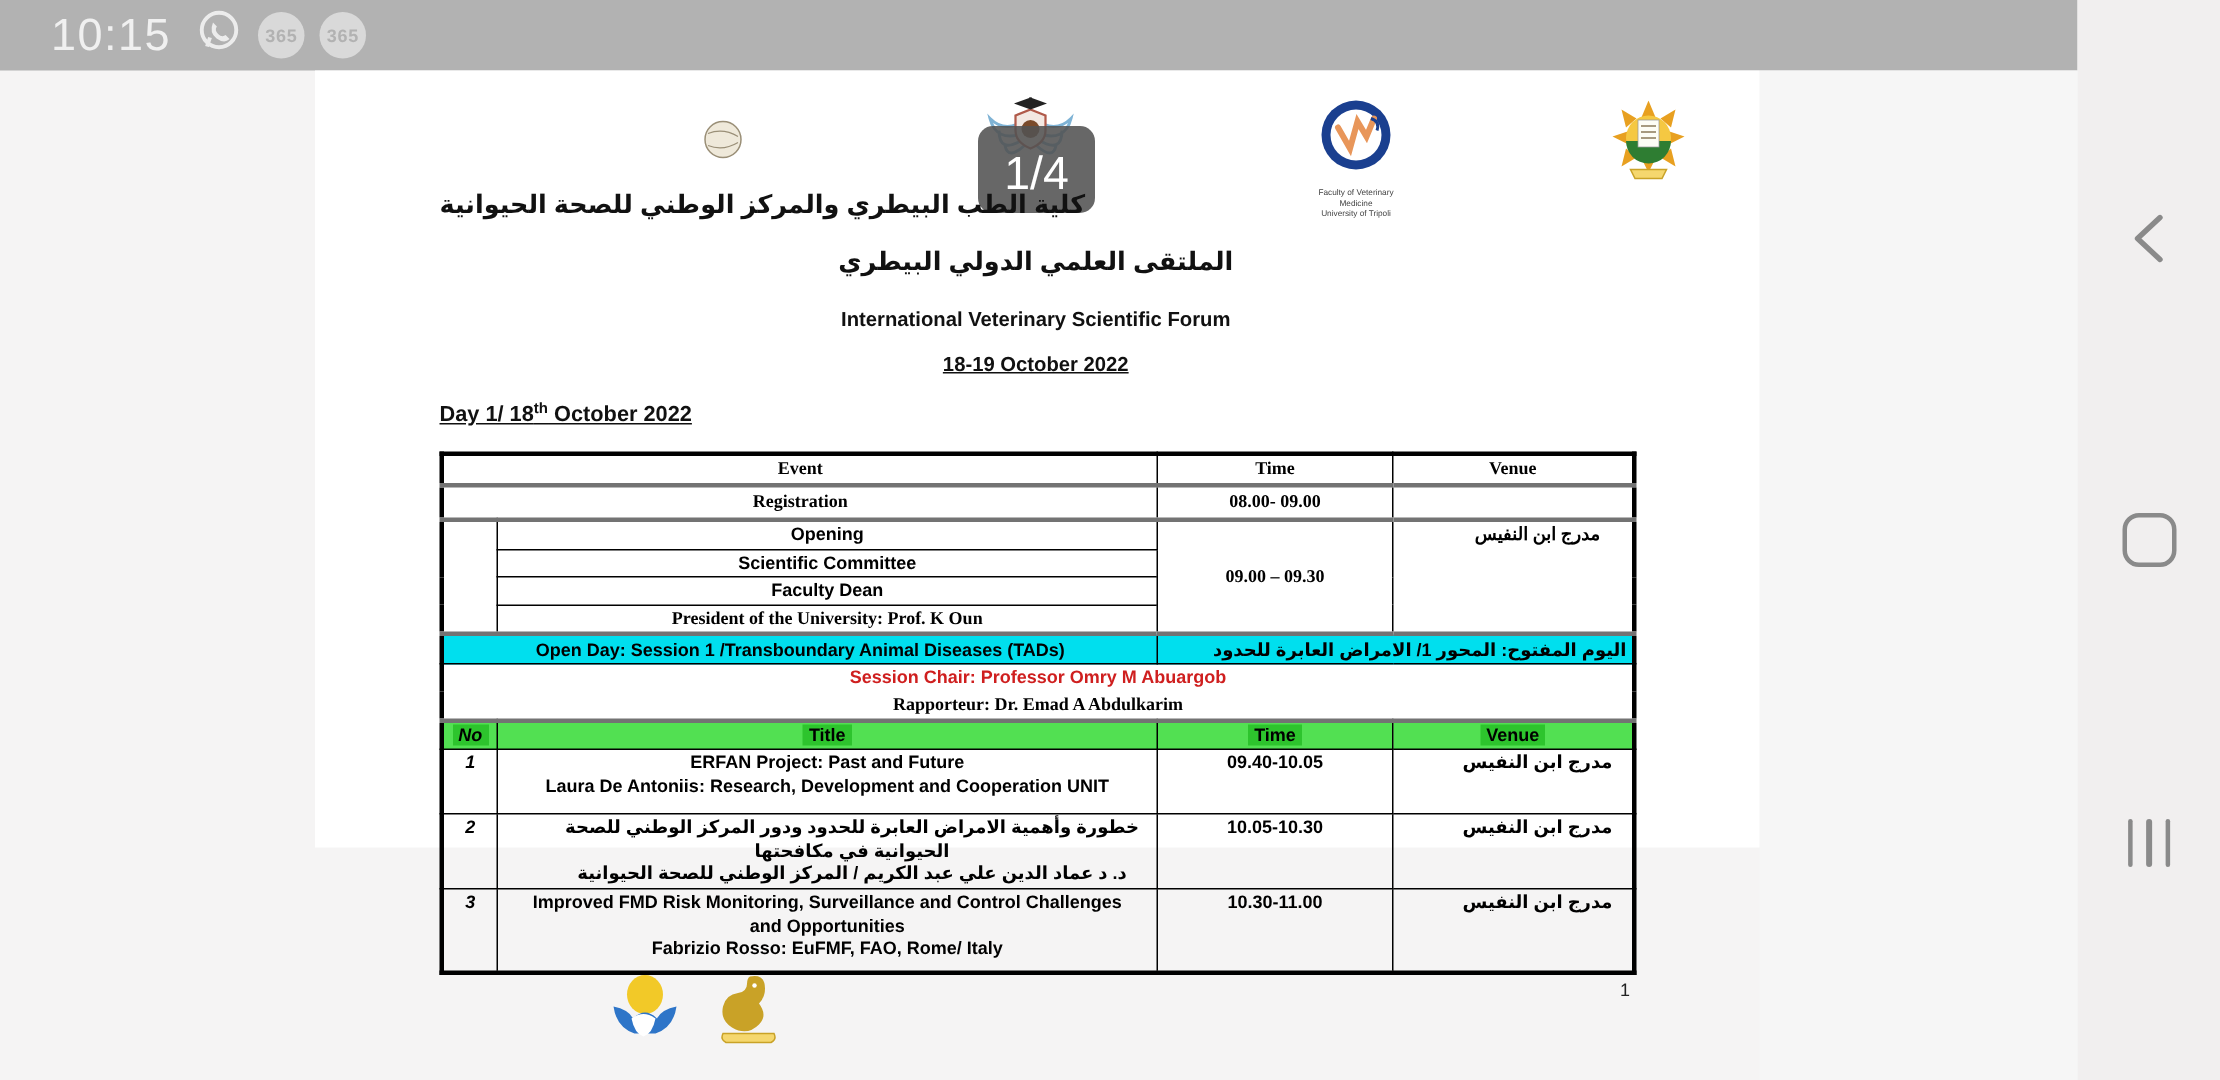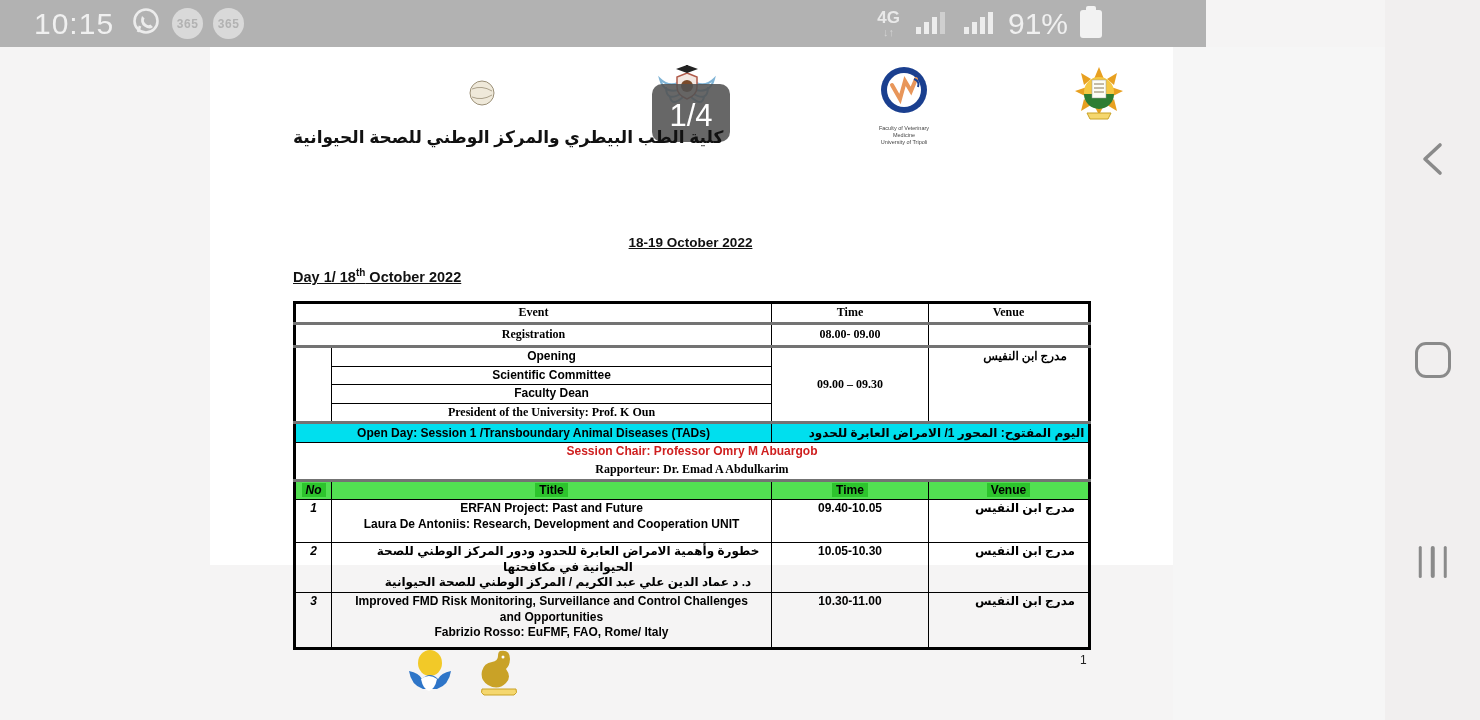--- a/index.html
+++ b/index.html
@@ -4,21 +4,21 @@
 <style>
   :root{
     --status-gray:#b2b2b2; --cyan:#00dfee; --green:#52e052; --green-dark:#2dc42d;
     --red:#cf1f1f; --nav-gray:#8a8a8a;
   }
   *{box-sizing:border-box; margin:0; padding:0;}
   html,body{width:1480px;height:720px;overflow:hidden;}
   body{font-family:"Liberation Sans","DejaVu Sans",sans-serif; background:#f5f4f4; position:relative;}
 
   
-  .status-bar{position:absolute;left:0;top:0;width:1206px;height:47px;background:var(--status-gray);
+  .status-bar{position:absolute;left:0;top:0;width:1385px;height:47px;background:var(--status-gray);
     display:flex;align-items:center;color:#f0f0f0;}
   .sb-time{font-size:30px;margin-left:34px;letter-spacing:1px;}
   .sb-icons-left{display:flex;align-items:center;gap:10px;margin-left:16px;}
   .badge365{width:31px;height:31px;border-radius:50%;background:#d9d9d9;color:var(--status-gray);
     font-size:12px;font-weight:bold;display:flex;align-items:center;justify-content:center;letter-spacing:.5px;}
   .sb-right{margin-left:auto;display:flex;align-items:center;gap:12px;margin-right:104px;}
   .sb-4g{display:flex;flex-direction:column;align-items:center;line-height:1;}
   .sb-4g .g{font-size:17px;font-weight:bold;color:#e9e9e9;}
   .sb-4g .arr{font-size:11px;color:#d4d4d4;margin-top:1px;}
   .sb-pct{font-size:30px;color:#f0f0f0;}
@@ -79,44 +79,20 @@
   <span class="sb-icons-left">
     <span>
       <svg width="32" height="32" viewBox="0 0 32 32">
         <circle cx="16" cy="15" r="11.5" fill="none" stroke="#ececec" stroke-width="2.6"></circle>
         <path d="M8 26 L10 20" stroke="#ececec" stroke-width="2.6" fill="none"></path>
         <path d="M12 10 l2.6 2.6 q-1.8 2.4 .8 5 q2.6 2.6 5 .8 L23 21 q-3.4 3.4 -8.6 -.4 q-5.2 -3.8 -2.4 -10.6z" fill="#ececec"></path>
       </svg>
     </span>
     <span class="badge365">365</span>
     <span class="badge365">365</span>
-  </span>
-  <span class="sb-right">
-    <span class="sb-4g">
-      <span class="g">4G</span>
-      <span class="arr">↓↑</span>
-    </span>
-    <span>
-      <svg width="36" height="30" viewBox="0 0 36 30">
-        <rect x="4" y="20" width="5" height="7" fill="#ededed"></rect>
-        <rect x="12" y="15" width="5" height="12" fill="#ededed"></rect>
-        <rect x="20" y="10" width="5" height="17" fill="#ededed"></rect>
-        <rect x="28" y="5" width="5" height="22" fill="#cfcfcf"></rect>
-      </svg>
-    </span>
-    <span>
-      <svg width="36" height="30" viewBox="0 0 36 30">
-        <rect x="4" y="20" width="5" height="7" fill="#ededed"></rect>
-        <rect x="12" y="15" width="5" height="12" fill="#ededed"></rect>
-        <rect x="20" y="10" width="5" height="17" fill="#ededed"></rect>
-        <rect x="28" y="5" width="5" height="22" fill="#ededed"></rect>
-      </svg>
-    </span>
-    <span class="sb-pct">91%</span>
-    <span class="battery"></span>
   </span>
 </div>
 
 <div class="nav-strip">
   <span class="nav-btn nav-back">
     <svg width="34" height="38" viewBox="0 0 34 38">
       <polyline points="24,5 9,19 24,33" fill="none" stroke="#8a8a8a" stroke-width="3.6" stroke-linecap="round" stroke-linejoin="round"></polyline>
     </svg>
   </span>
   <span class="nav-btn nav-home">
@@ -188,20 +164,22 @@
         <rect x="21" y="13" width="14" height="18" fill="#fdfdf5" stroke="#999" stroke-width=".5"></rect>
         <path d="M23 17 h10 M23 21 h10 M23 25 h10" stroke="#8a7a5a" stroke-width="1"></path>
         <path d="M16 46 h24 l-3 6 h-18z" fill="#f5d76e" stroke="#c9a227" stroke-width="1"></path>
       </svg>
     </span>
   </div>
 
   <div class="page-indicator">1/4</div>
 
   <div class="t-ar1" dir="rtl">كلية الطب البيطري والمركز الوطني للصحة الحيوانية</div>
+  <div class="t-ar2" dir="rtl">الملتقى العلمي الدولي البيطري</div>
+  <div class="t-en">International Veterinary Scientific Forum</div>
   <div class="t-date">18-19 October 2022</div>
 
   <div class="day-heading"><span>Day 1/ 18</span><sup>th</sup><span> October 2022</span></div>
 
   <table class="program">
     <colgroup>
         <col style="width:37px">
         <col style="width:440px">
         <col style="width:157px">
         <col style="width:161px">

